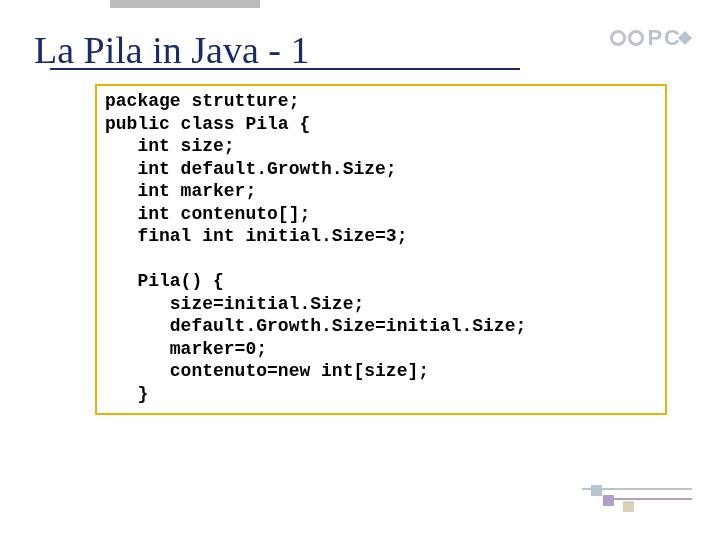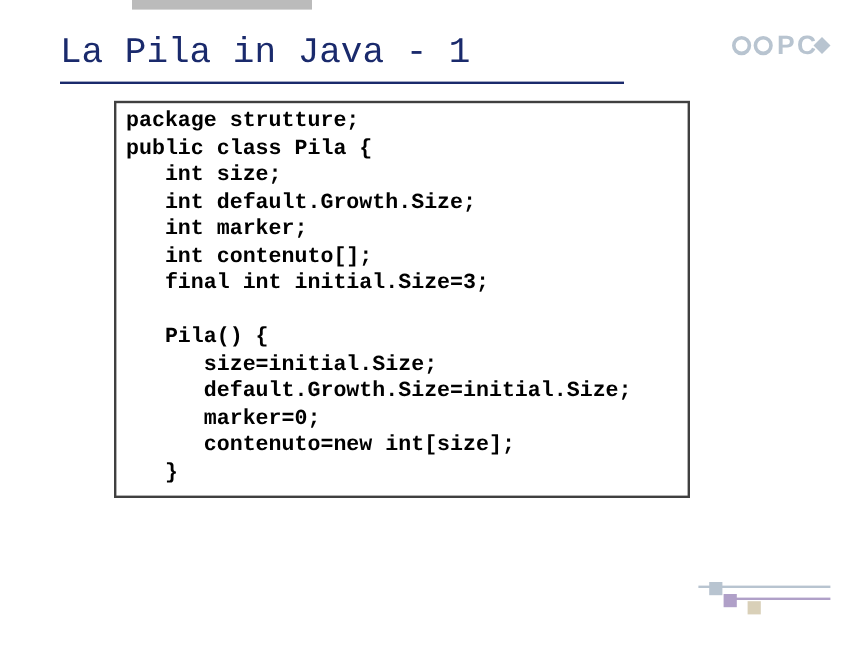--- a/index.html
+++ b/index.html
@@ -51,39 +51,39 @@
   .logo-diamond {
     width: 10px;
     height: 10px;
     background: #b8c4d0;
     transform: rotate(45deg);
     margin-left: -2px;
   }
   .title {
     position: absolute;
     top: 28px;
-    left: 50px;
-    font-size: 30px;
+    left: 34px;
+    font-size: 38px;
     color: #1a2a6c;
-    font-family: Liberation Mono, monospace;
+    font-family: Liberation Serif, serif;
   }
   .title-underline {
     position: absolute;
     top: 68px;
     left: 50px;
     width: 470px;
     height: 2px;
     background: #1a2a6c;
   }
   .code-box {
     position: absolute;
     top: 84px;
     left: 95px;
-    width: 480px;
-    border: 2px solid #404040;
+    width: 572px;
+    border: 2px solid #eab308;
     background: #fff;
     padding: 4px 8px 8px 8px;
     box-sizing: border-box;
   }
   .code-box pre {
     margin: 0;
     font-family: "Courier New", monospace;
     font-size: 18px;
     line-height: 1.25;
     font-weight: bold;

